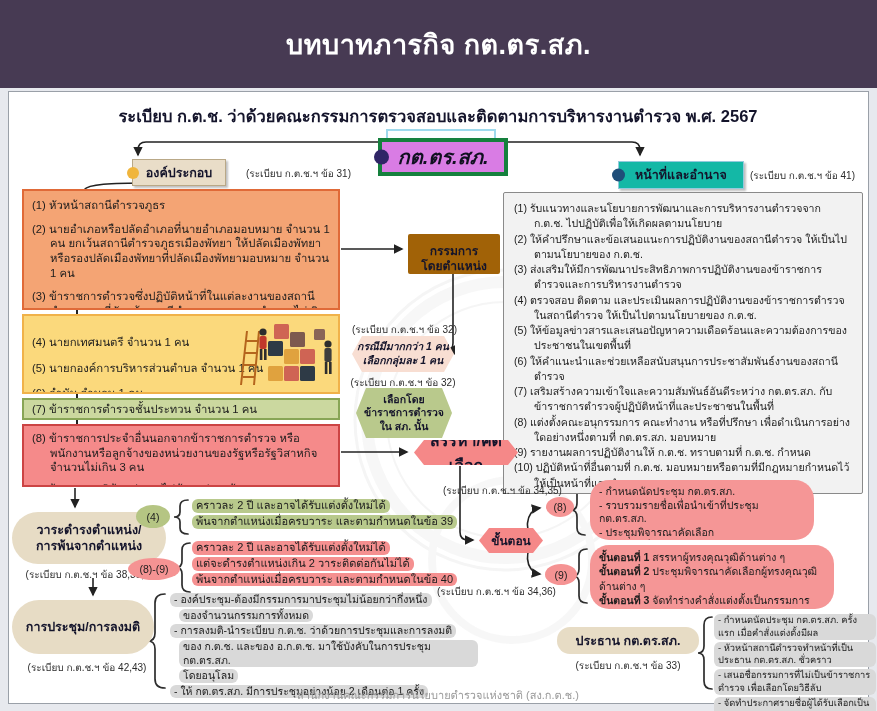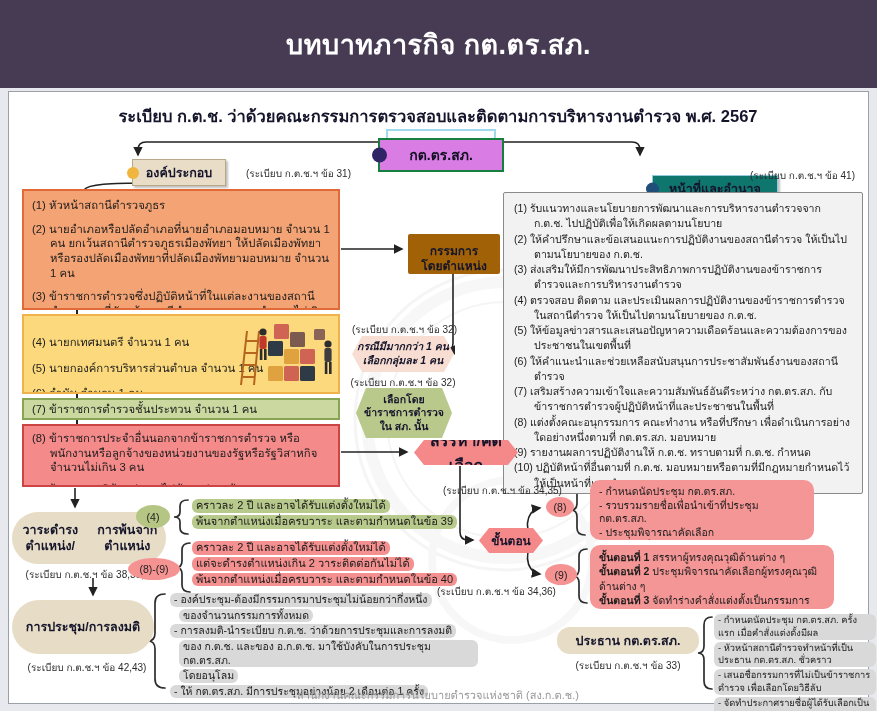--- a/index.html
+++ b/index.html
@@ -14,30 +14,30 @@
   .abs{position:absolute;}
   
   .header{left:0;top:0;width:877px;height:88px;background:#473a53;
           display:flex;align-items:center;justify-content:center;}
   .header h1{margin:0;color:#ffffff;font-size:27px;font-weight:bold;letter-spacing:.5px;}
   
   .panel{left:8px;top:91px;width:859px;height:611px;background:#ffffff;border:1px solid #9aa0a8;}
   .panel-title{left:8px;top:103px;width:860px;text-align:center;font-size:16.5px;font-weight:bold;color:#14142b;}
   
   .root-ghost{left:386px;top:129px;width:106px;height:24px;border:2px solid #9ed9ec;background:#fdfdfd;}
-  .root{left:378px;top:138px;width:122px;height:30px;background:#d97ce4;border:2px solid #15803d;
-        display:flex;align-items:center;justify-content:center;font-weight:bold;font-size:14px;color:#101020;}
+  .root{left:378px;top:138px;width:122px;height:30px;background:#d97ce4;border:4px solid #15803d;
+        display:flex;align-items:center;justify-content:center;font-weight:bold;font-size:20px;color:#101020;font-style:italic;}
   .dot{position:absolute;border-radius:50%;}
   .root .dot{left:-8px;top:50%;transform:translateY(-50%);width:15px;height:15px;background:#2f2566;}
   
   .branch{display:flex;align-items:center;justify-content:center;font-weight:bold;font-size:12.5px;color:#14142b;
           box-shadow:1.5px 1.5px 2px rgba(0,0,0,.25);}
   .branch-comp{left:132px;top:159px;width:92px;height:25px;background:#e9ddc8;border:1px solid #b9a887;}
   .branch-comp .dot{left:-6px;top:50%;transform:translateY(-50%);width:12px;height:12px;background:#f0b53c;}
-  .branch-duty{left:652px;top:161px;width:124px;height:26px;background:#0f766e;border:1px solid #93cadd;margin-top:14px;}
+  .branch-duty{left:618px;top:161px;width:124px;height:26px;background:#14b8a6;border:1px solid #93cadd;}
   .branch-duty .dot{left:-7px;top:50%;transform:translateY(-50%);width:13px;height:13px;background:#1f4e79;}
   .ref{font-size:10px;color:#2b2b2b;white-space:nowrap;}
   
   .group{left:22px;width:318px;box-sizing:border-box;overflow:hidden;font-size:11.3px;line-height:1.3;}
   .group .li{padding-left:18px;text-indent:-18px;}
   .g1{top:189px;height:121px;background:#f4a474;border:2px solid #e06a38;padding:7px 8px;}
   .g1 .li{margin-bottom:9px;}
   .g2{top:314px;height:80px;background:#fbd97c;border:2px solid #f0b24a;padding:19px 8px;}
   .g2 .li{margin-bottom:11px;}
   .g3{top:398px;height:22px;background:#cbd89f;border:2px solid #88a556;padding:2px 8px;}
@@ -59,35 +59,35 @@
   .hex-recruit{left:414px;top:440px;width:104px;height:25px;background:#f58888;font-size:16px;}
   .hex-step{left:479px;top:528px;width:64px;height:25px;background:#f58888;font-size:12px;}
   
   .oval{border-radius:50%;background:#f59393;display:flex;align-items:center;justify-content:center;
         font-size:10.5px;color:#1c1c1c;}
   .oval-4{left:136px;top:505px;width:34px;height:23px;background:#b5c583;}
   .oval-89{left:128px;top:558px;width:52px;height:22px;}
   .oval-8{left:546px;top:497px;width:28px;height:20px;}
   .oval-9{left:545px;top:564px;width:32px;height:21px;}
   
-  .beige{background:#e7dcc5;display:flex;align-items:center;justify-content:center;
+  .beige{background:#e7dcc5;display:flex;flex-direction:column;align-items:center;justify-content:center;
          font-weight:bold;color:#14142b;text-align:center;}
   .tenure-box{left:12px;top:512px;width:154px;height:52px;border-radius:26px;font-size:12.5px;line-height:1.3;}
   .meeting-box{left:12px;top:600px;width:142px;height:54px;border-radius:27px;font-size:12.5px;}
   .chair-box{left:557px;top:627px;width:142px;height:27px;border-radius:13px;font-size:12.5px;}
   
   .hl-rows{display:block;}
   .hl-rows .row{margin-bottom:2px;}
   .hl-rows .row span{display:inline-block;padding:0 4px;border-radius:6px;}
   .hl-gray .row span{background:#d9d9d9;}
   .hl-green .row span{background:#b8c98c;}
   .hl-pink .row span{background:#f59090;}
   .row.ind{padding-left:9px;}
   
-  .pinkbox{background:#f59696;border-radius:10px;box-sizing:border-box;color:#1c1c1c;overflow:hidden;}
+  .pinkbox{background:#f59696;border-radius:19px;box-sizing:border-box;color:#1c1c1c;overflow:hidden;}
   .pb8{left:590px;top:480px;width:224px;height:60px;padding:5px 9px;font-size:10.5px;line-height:1.3;}
   .pb9{left:590px;top:545px;width:244px;height:64px;padding:5px 9px;font-size:10.5px;line-height:1.36;}
   .footer{left:8px;top:686px;width:860px;text-align:center;font-size:11px;color:#9a9a9a;}
   svg{display:block;}
   .wm{opacity:.55;}
 </style>
 </head>
 <body>
 
 <div class="stage">

